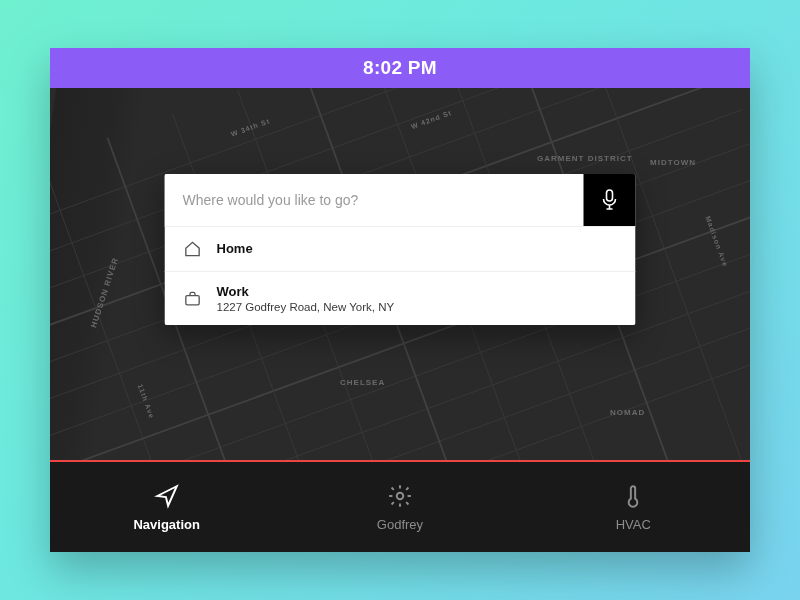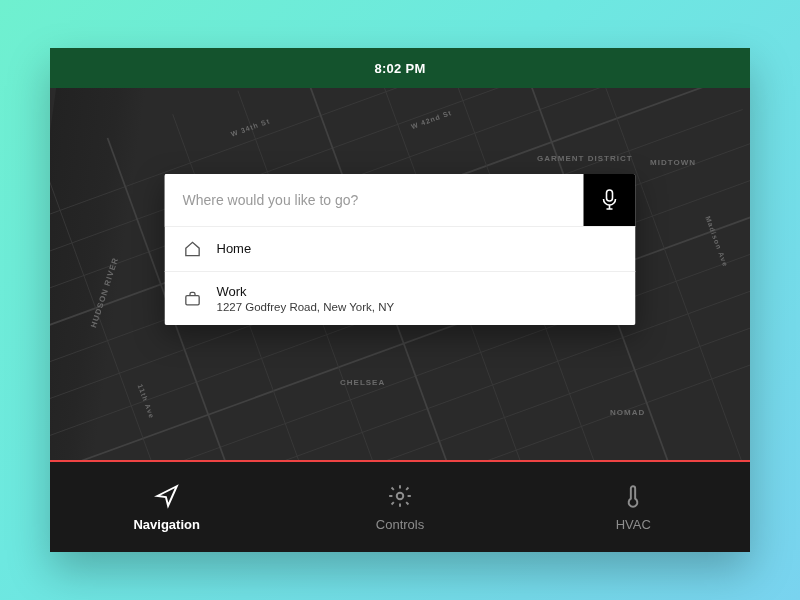--- a/index.html
+++ b/index.html
@@ -11,23 +11,23 @@
   }
   .device {
     width: 700px; height: 504px;
     background: #1a1a1a;
     box-shadow: 0 18px 40px rgba(0,0,0,0.25);
     display: flex; flex-direction: column;
     position: relative;
     overflow: hidden;
   }
   .statusbar {
-    height: 40px; background: #14532d; color: #fff;
+    height: 40px; background: #8b5cf6; color: #fff;
     display: flex; align-items: center; justify-content: center;
-    font-size: 13px; font-weight: 600; letter-spacing: 0.3px;
+    font-size: 19px; font-weight: 600; letter-spacing: 0.3px;
   }
   .map-area {
     position: relative; flex: 1;
     background: #2a2a2a;
     overflow: hidden;
   }
   .map-bg {
     position: absolute; inset: -40px;
     transform: rotate(-20deg);
     opacity: 0.9;
@@ -60,21 +60,21 @@
   .mic-btn {
     width: 52px; background: #000; display:flex; align-items:center; justify-content:center;
     color:#fff; cursor:pointer;
   }
   .dest-list { background:#fff; }
   .dest-item {
     display:flex; align-items:center; gap:14px;
     padding: 12px 18px; border-top:1px solid #eee; cursor:pointer;
   }
   .dest-icon { width:20px; height:20px; color:#555; flex-shrink:0; }
-  .dest-text .title { font-size:13px; font-weight:400; color:#111; margin-bottom:2px; }
+  .dest-text .title { font-size:13px; font-weight:700; color:#111; margin-bottom:2px; }
   .dest-text .addr  { font-size:11.5px; color:#3a3a3a; }
   .tabbar {
     height: 92px; background:#191919; display:flex;
     border-top:2px solid #ef4444;
   }
   .tab {
     flex:1; display:flex; flex-direction:column; align-items:center; justify-content:center;
     gap:8px; color:#8d8d8d; cursor:pointer; font-size:13px;
   }
   .tab.active { color:#fff; }
@@ -168,21 +168,21 @@
         <svg class="ticon" viewBox="0 0 24 24" fill="none" stroke="currentColor" stroke-width="1.8">
           <path d="M3 12 L21 3 L13 21 L11 13 Z"></path>
         </svg>
         <span class="tlabel">Navigation</span>
       </div>
       <div class="tab">
         <svg class="ticon" viewBox="0 0 24 24" fill="none" stroke="currentColor" stroke-width="1.8">
           <circle cx="12" cy="12" r="3"></circle>
           <path d="M12 2v3M12 19v3M4.2 4.2l2.1 2.1M17.7 17.7l2.1 2.1M2 12h3M19 12h3M4.2 19.8l2.1-2.1M17.7 6.3l2.1-2.1"></path>
         </svg>
-        <span class="tlabel">Controls</span>
+        <span class="tlabel">Godfrey</span>
       </div>
       <div class="tab">
         <svg class="ticon" viewBox="0 0 24 24" fill="none" stroke="currentColor" stroke-width="1.8">
           <path d="M12 3a2 2 0 0 1 2 2v9.5a4 4 0 1 1-4 0V5a2 2 0 0 1 2-2z"></path>
         </svg>
         <span class="tlabel">HVAC</span>
       </div>
     </div>
 
   </div>

